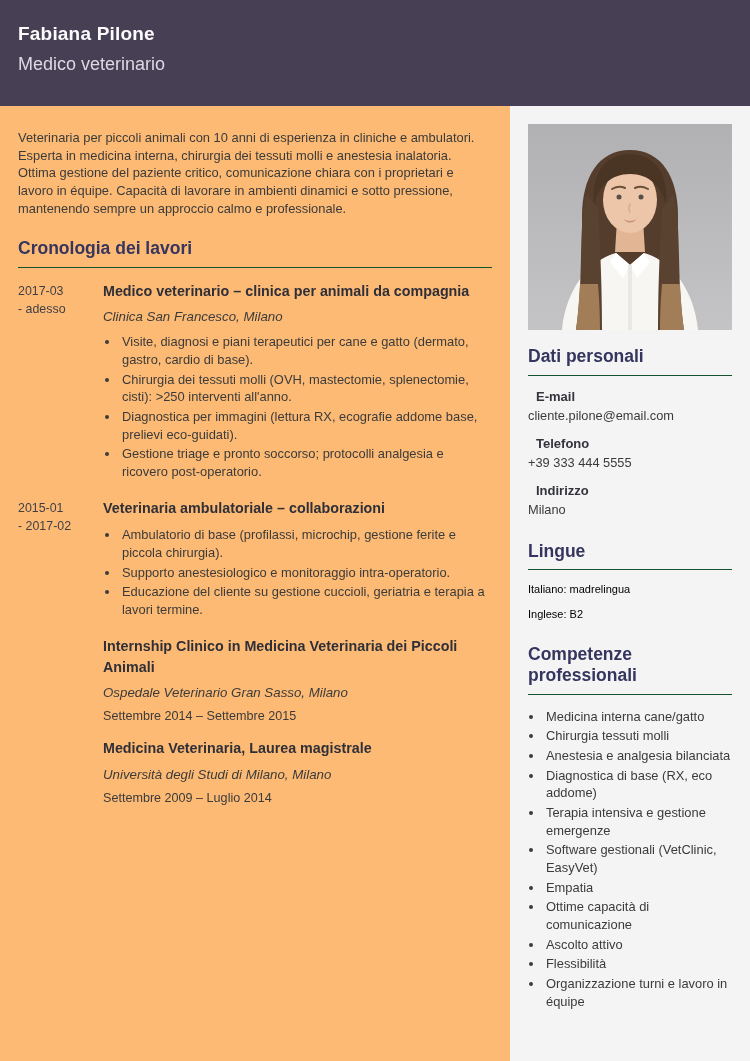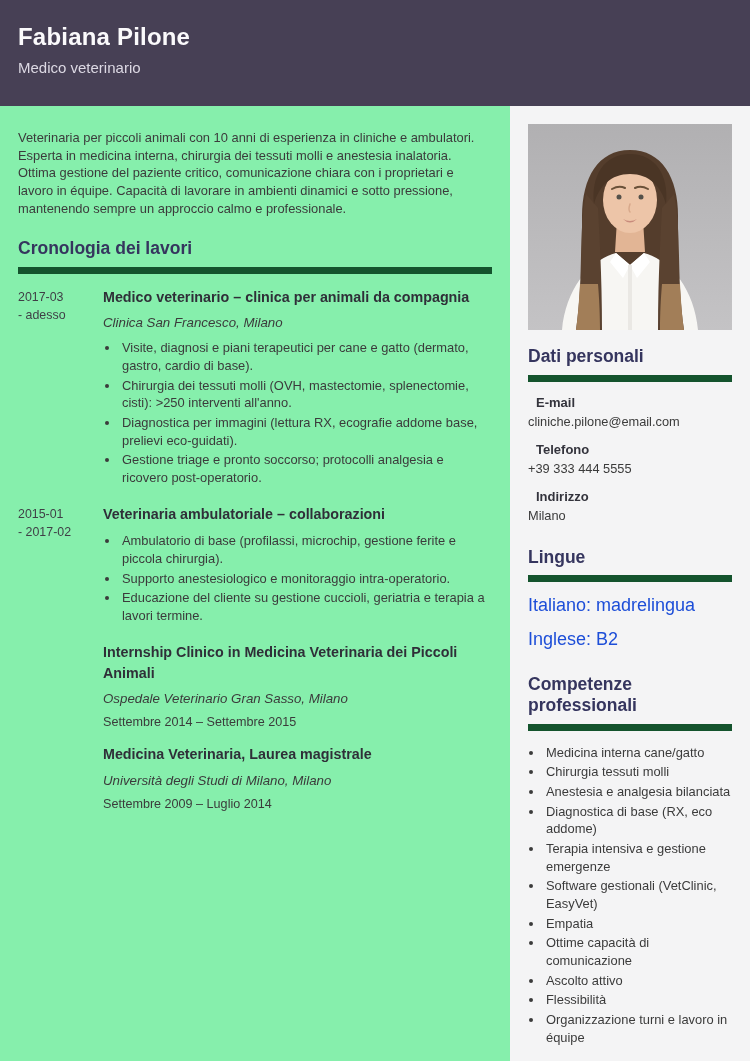--- a/index.html
+++ b/index.html
@@ -7,40 +7,40 @@
     width:750px;height:1061px;overflow:hidden;position:relative;
     font-family:"Liberation Sans","DejaVu Sans",sans-serif;
     display:flex;flex-direction:column;background:#ffffff;
   }
   
   .header{
     background:#474055;color:#ffffff;height:106px;flex:0 0 auto;
     padding:0 18px;box-sizing:border-box;
   }
   .header .name{
-    font-size:24px;font-weight:bold;letter-spacing:.2px;
+    font-size:19px;font-weight:bold;letter-spacing:.2px;
     padding-top:24px;margin:0;line-height:1.1;color:#fbfafc;
   }
   .header .subtitle{
-    font-size:15px;margin:9px 0 0 0;color:#ddd9e4;font-weight:normal;
+    font-size:18px;margin:9px 0 0 0;color:#ddd9e4;font-weight:normal;
   }
   
   .columns{flex:1 1 auto;display:flex;min-height:0;}
   .main{
-    width:510px;box-sizing:border-box;background:#86efac;
+    width:510px;box-sizing:border-box;background:#fdba74;
     padding:21px 18px 0 18px;color:#3b3b3b;
   }
   .sidebar{
     width:240px;box-sizing:border-box;background:#f4f4f5;
     padding:18px 18px 0 18px;color:#3b3b3b;
   }
   
   .section-heading{
     font-size:17.5px;font-weight:bold;color:#35355e;line-height:1.18;
-    margin:0 0 13px 0;padding-bottom:8px;border-bottom:7px solid #14532d;
+    margin:0 0 13px 0;padding-bottom:8px;border-bottom:1px solid #14532d;
   }
   p.summary{
     font-size:12.9px;line-height:1.37;margin:2px 0 21px 0;color:#3b3b3b;
   }
   
   .entry{display:grid;grid-template-columns:85px 1fr;}
   .entry .dates{
     font-size:12.4px;color:#3f3f46;line-height:1.45;padding-top:2px;
   }
   .entry-title{
@@ -60,21 +60,21 @@
   
   .photo{
     width:204px;height:206px;display:block;margin:0 0 16px 0;
     background:#b6b5b7;
   }
   .sidebar .section-heading{margin-top:24px;}
   .sidebar .section-heading.first{margin-top:0;}
   .field{margin:0 0 13px 0;}
   .field-label{font-size:13px;font-weight:bold;color:#33333c;margin:0 0 4px 8px;}
   .field-value{font-size:12.8px;color:#3b3b3b;margin:0;}
-  .lang-item{font-size:18px;margin:0 0 13px 0;color:#1d4ed8;}
+  .lang-item{font-size:11px;margin:0 0 13px 0;color:#000000;}
   ul.skills{
     margin:4px 0 0 0;padding:0 0 0 16px;list-style:disc;
     font-size:12.9px;line-height:1.37;color:#3b3b3b;
   }
   ul.skills li{margin:0 0 2px 0;padding-left:2px;}
 </style>
 </head>
 <body>
 
 <div class="page">
@@ -177,21 +177,21 @@
 
           <path d="M102 80 Q100 86 102 88" stroke="#d8a98b" stroke-width="1.5" fill="none" stroke-linecap="round"></path>
           <path d="M95 95 Q102 99 109 95 Q102 102 95 95 Z" fill="#c88b7c"></path>
         </svg>
       </div>
 
       <h2 class="section-heading first">Dati personali</h2>
 
       <div class="field">
         <div class="field-label">E-mail</div>
-        <div class="field-value">cliniche.pilone@email.com</div>
+        <div class="field-value">cliente.pilone@email.com</div>
       </div>
       <div class="field">
         <div class="field-label">Telefono</div>
         <div class="field-value">+39 333 444 5555</div>
       </div>
       <div class="field">
         <div class="field-label">Indirizzo</div>
         <div class="field-value">Milano</div>
       </div>
 

